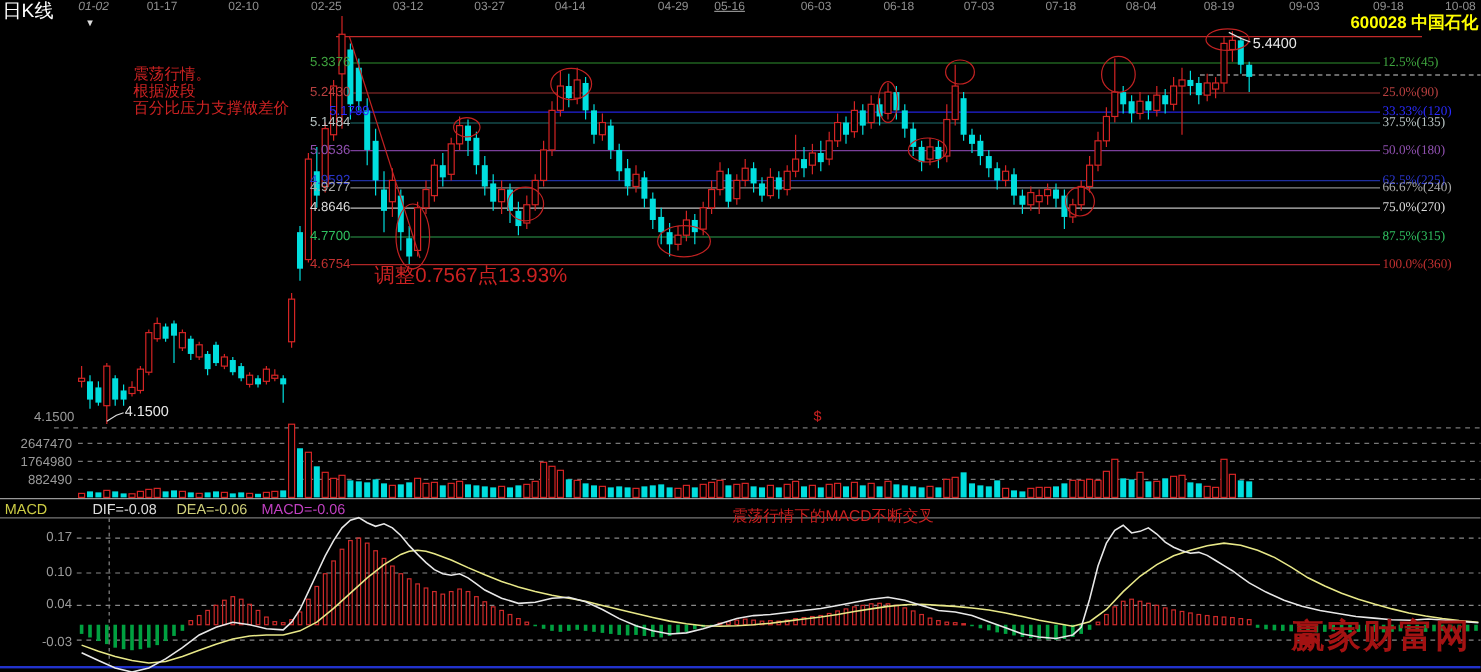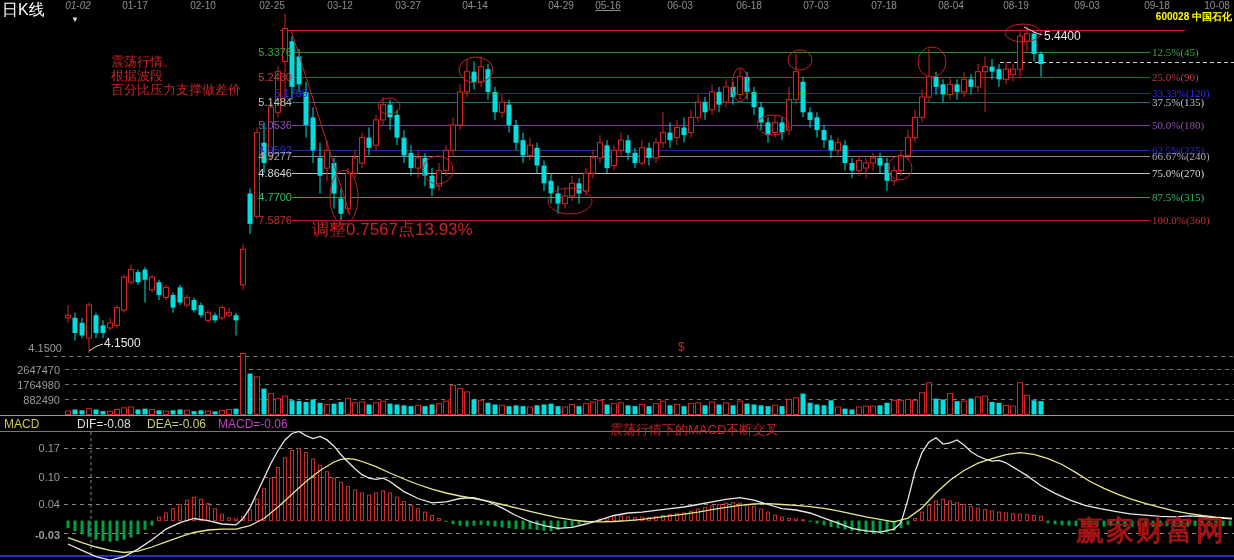--- a/index.html
+++ b/index.html
@@ -9,21 +9,21 @@
     overflow:hidden; font-family:"Liberation Sans","DejaVu Sans",sans-serif;
   }
   #gfx { position:absolute; left:0; top:0; }
   .lbl { position:absolute; white-space:nowrap; line-height:1.1; }
   .date-tick { font-size:10px; color:#8f8f8f; width:36px; text-align:center; }
   .fib-price { font-size:11px; width:60px; text-align:right; }
   .fib-pct   { font-size:11px; text-align:left;font-family:Liberation Serif, serif; }
   .axis-gray { font-size:11px; color:#9a9a9a; width:58px; text-align:right; }
   .kline     { left:2px; top:1px; font-size:16px; color:#ffffff; }
   .dd-arrow  { left:71px; top:16px; font-size:8px; color:#dddddd; cursor:pointer; }
-  .stock     { left:1062px; top:11px; width:170px; text-align:right; font-size:10px; font-weight:bold; color:#ffff00; }
+  .stock     { left:1062px; top:11px; width:170px; text-align:right; font-size:14px; font-weight:bold; color:#ffff00; }
   .note-block{ left:111px; top:55px; font-size:13px; color:#cc2222; line-height:14px; }
   .adjust    { left:312px; top:221px; font-size:17px; color:#cc2222;text-align:center; }
   .hi-lbl    { left:1044px; top:30px; font-size:12px; color:#e8e8e8; }
   .lo-lbl    { left:104px; top:337px; font-size:12px; color:#e8e8e8; }
   .lo-axis   { left:4px; top:342px; }
   .vol-lbl   { left:2px; }
   .macd-lbl  { left:2px; }
   .mh        { top:418px; font-size:12px; }
   .mh-macd   { left:4px;  color:#cccc44; }
   .mh-dif    { left:77px; color:#dcdcdc; }
@@ -718,22 +718,22 @@
     <div class="lbl fib-price" style="left: 232px; top: 119px; color: rgb(144, 80, 176);">5.0536</div>
     <div class="lbl fib-pct" style="left: 1152px; top: 119px; color: rgb(144, 80, 176);">50.0%(180)</div>
     <div class="lbl fib-price" style="left: 232px; top: 144px; color: rgb(42, 53, 204);">4.9592</div>
     <div class="lbl fib-pct" style="left: 1152px; top: 144px; color: rgb(42, 53, 204);">62.5%(225)</div>
     <div class="lbl fib-price" style="left: 232px; top: 150px; color: rgb(168, 168, 168);">4.9277</div>
     <div class="lbl fib-pct" style="left: 1152px; top: 150px; color: rgb(168, 168, 168);">66.67%(240)</div>
     <div class="lbl fib-price" style="left: 232px; top: 167px; color: rgb(216, 216, 216);">4.8646</div>
     <div class="lbl fib-pct" style="left: 1152px; top: 167px; color: rgb(216, 216, 216);">75.0%(270)</div>
     <div class="lbl fib-price" style="left: 232px; top: 191px; color: rgb(47, 191, 95);">4.7700</div>
     <div class="lbl fib-pct" style="left: 1152px; top: 191px; color: rgb(47, 191, 95);">87.5%(315)</div>
-    <div class="lbl fib-price" style="left: 232px; top: 214px; color: rgb(192, 48, 48);">7.5876</div>
+    <div class="lbl fib-price" style="left: 232px; top: 214px; color: rgb(192, 48, 48);">4.6754</div>
     <div class="lbl fib-pct" style="left: 1152px; top: 214px; color: rgb(192, 48, 48);">100.0%(360)</div>
     <div class="lbl axis-gray vol-lbl" style="top: 363.5px;">2647470</div>
     <div class="lbl axis-gray vol-lbl" style="top: 378.5px;">1764980</div>
     <div class="lbl axis-gray vol-lbl" style="top: 393.5px;">882490</div>
     <div class="lbl axis-gray macd-lbl" style="top: 442px;">0.17</div>
     <div class="lbl axis-gray macd-lbl" style="top: 471px;">0.10</div>
     <div class="lbl axis-gray macd-lbl" style="top: 498px;">0.04</div>
-    <div class="lbl axis-gray macd-lbl" style="top: 529px; font-weight: bold;">-0.03</div>
+    <div class="lbl axis-gray macd-lbl" style="top: 529px;">-0.03</div>
   </div>
 
 </body></html>

